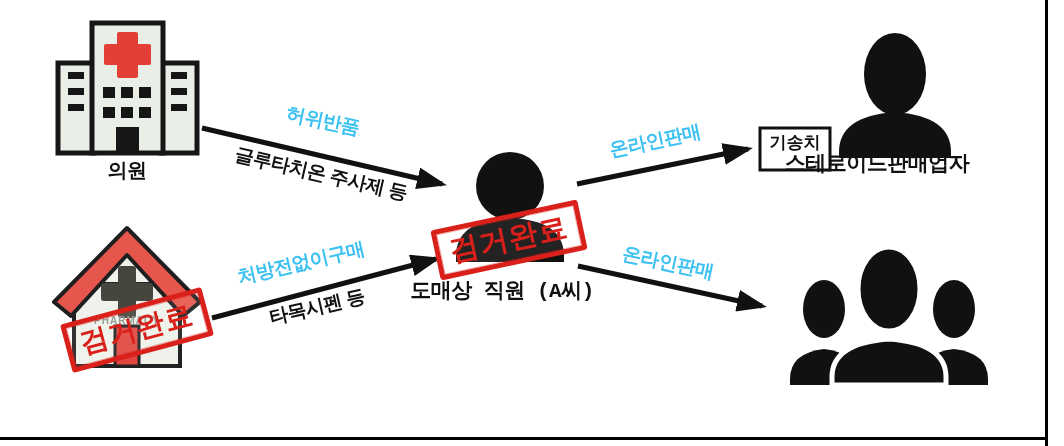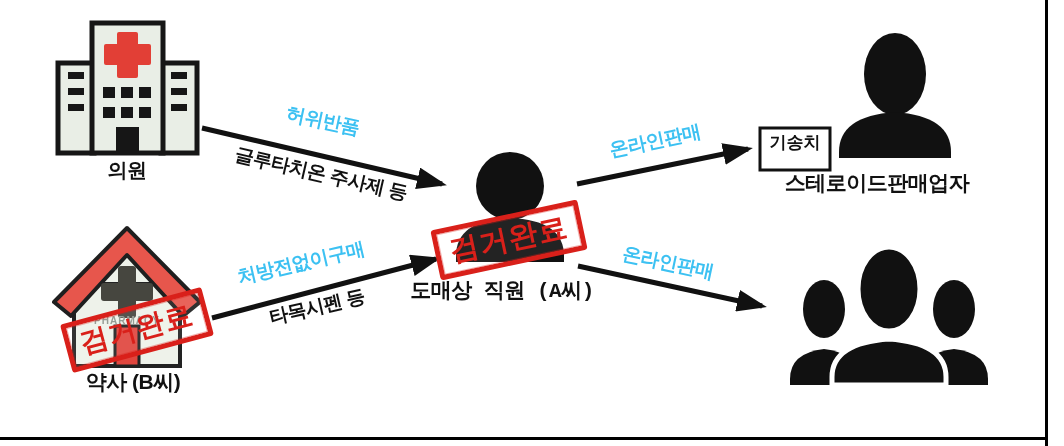--- a/index.html
+++ b/index.html
@@ -82,35 +82,34 @@
   <svg class="abs" style="left:52px;top:222px;" width="150" height="148" viewBox="0 0 150 148">
     <polygon points="75,26 131,86 19,86" fill="#eef2ea"></polygon>
     <rect x="22" y="62" width="106" height="82" fill="#eef2ea" stroke="#222" stroke-width="4"></rect>
     <polygon points="75,6 148,80 131,94 75,33 19,94 2,80" fill="#e7564c" stroke="#1f1f1f" stroke-width="4" stroke-linejoin="round"></polygon>
     <rect x="66" y="44" width="18" height="52" rx="3" fill="#46463f"></rect>
     <rect x="49" y="61" width="52" height="18" rx="3" fill="#46463f"></rect>
     <text x="75" y="102" text-anchor="middle" font-size="10" font-weight="bold" fill="#8d958c" letter-spacing="1">PHARMACY</text>
     <rect x="63" y="104" width="24" height="40" fill="#e0463e" stroke="#222" stroke-width="3"></rect>
   </svg>
   <div class="stamp" style="left:137px;top:330px;--r:-15deg;font-size:28px;">검거완료</div>
-  <div class="node-label" style="left:133px;top:382px;">약사 (B씨)</div>
 
   <svg class="abs" style="left:454px;top:150px;" width="112" height="112" viewBox="0 0 112 112">
     <circle cx="56" cy="36" r="34" fill="#111"></circle>
     <path d="M2,112 L2,106 Q2,70 56,68 Q110,70 110,106 L110,112 Z" fill="#111"></path>
   </svg>
   <div class="stamp" style="left:509px;top:240px;--r:-12deg;">검거완료</div>
   <div class="node-label" style="left:502px;top:290px;font-family:Liberation Mono, monospace;">도매상 직원 (A씨)</div>
 
   <div class="tag-box" style="left:795px;top:149px;">기송치</div>
   <svg class="abs" style="left:833px;top:30px;" width="124" height="128" viewBox="0 0 124 128">
     <ellipse cx="62" cy="44" rx="31" ry="41" fill="#111"></ellipse>
     <path d="M6,128 L6,122 Q6,86 62,82 Q118,86 118,122 L118,128 Z" fill="#111"></path>
   </svg>
-  <div class="node-label" style="left:877px;top:183px;text-align:center;">스테로이드판매업자</div>
+  <div class="node-label" style="left:877px;top:163px;text-align:center;">스테로이드판매업자</div>
 
   <svg class="abs" style="left:788px;top:243px;" width="202" height="142" viewBox="0 0 202 142">
     <ellipse cx="36" cy="66" rx="21" ry="29" fill="#111"></ellipse>
     <path d="M2,142 L2,136 Q2,110 36,106 Q70,110 70,136 L70,142 Z" fill="#111"></path>
     <ellipse cx="166" cy="66" rx="21" ry="29" fill="#111"></ellipse>
     <path d="M132,142 L132,136 Q132,110 166,106 Q200,110 200,136 L200,142 Z" fill="#111"></path>
     <ellipse cx="101" cy="46" rx="31" ry="42" fill="#111" stroke="#fff" stroke-width="5"></ellipse>
     <path d="M44,142 L44,134 Q44,100 101,96 Q158,100 158,134 L158,142 Z" fill="#111" stroke="#fff" stroke-width="5"></path>
   </svg>
 

